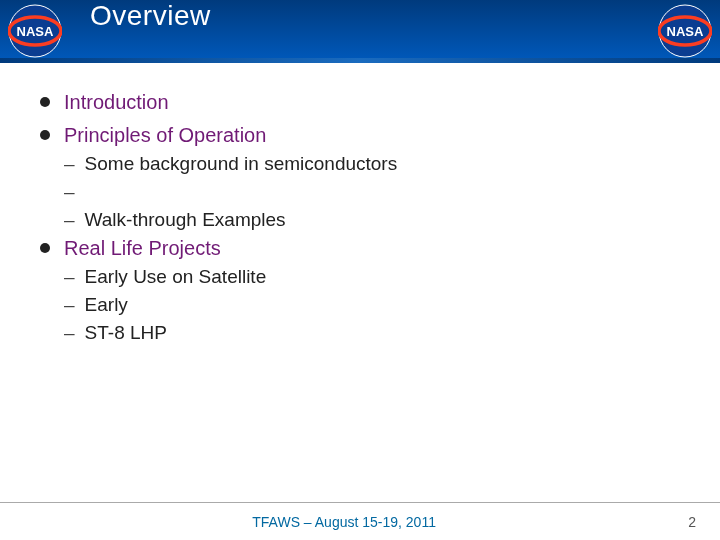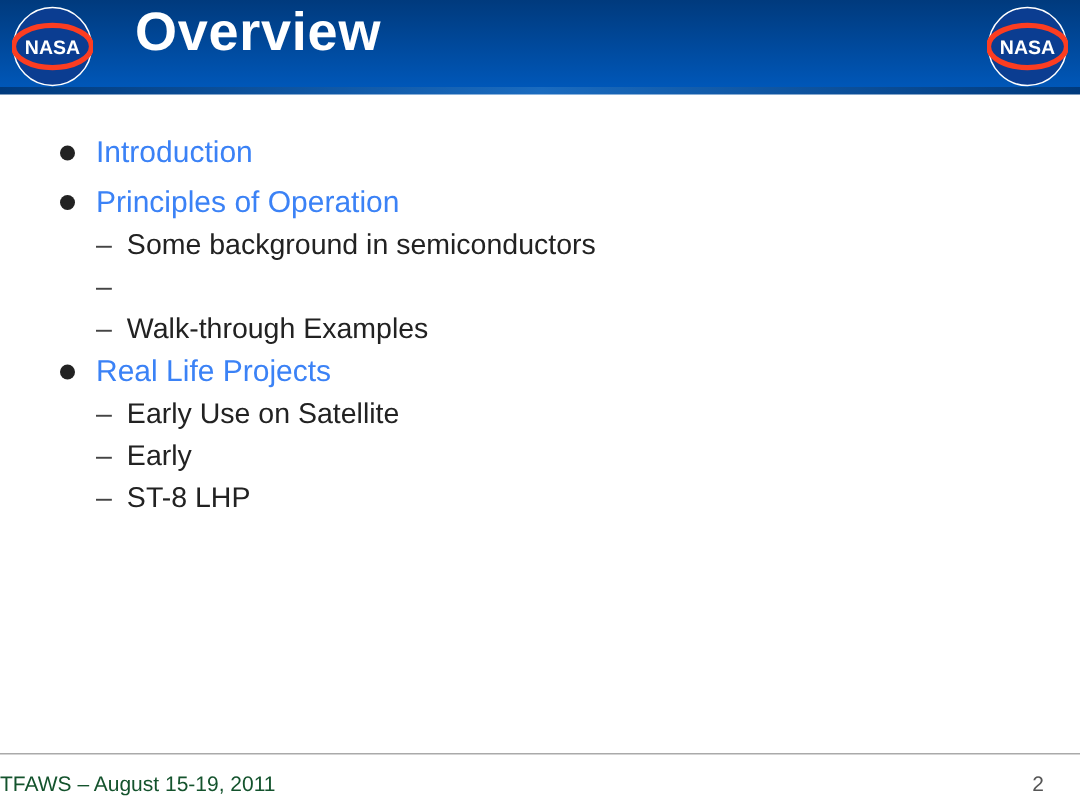--- a/index.html
+++ b/index.html
@@ -16,22 +16,22 @@
     .header {
       position: relative;
       background: linear-gradient(to bottom, #003a7d, #0057b8);
       height: 58px;
       display: flex;
       padding-left: 90px;
     }
 
     .header-title {
       color: #fff;
-      font-size: 36px;
-      font-weight: bold;
+      font-size: 28px;
+      font-weight: normal;
       letter-spacing: 0.5px;
     }
 
     
     .nasa-logo {
       position: absolute;
       right: 8px;
       top: 4px;
       width: 54px;
       height: 50px;
@@ -67,21 +67,21 @@
       list-style: none;
       margin: 0;
       padding: 0;
     }
 
     .bullet-item {
       display: flex;
       align-items: flex-start;
       margin-bottom: 10px;
       font-size: 20px;
-      color: #3b82f6;
+      color: #701a75;
     }
 
     .bullet-dot {
       display: inline-block;
       width: 10px;
       height: 10px;
       background: #222;
       border-radius: 50%;
       margin-top: 6px;
       margin-right: 14px;
@@ -115,22 +115,22 @@
       right: 0;
       height: 38px;
       border-top: 1.5px solid #aaa;
       display: flex;
       align-items: center;
       justify-content: center;
     }
 
     .footer-text {
       font-size: 14px;
-      color: #14532d;
-      text-align: left;
+      color: #0369a1;
+      text-align: center;
       flex: 1;
     }
 
     .footer-page {
       font-size: 14px;
       color: #555;
       padding-right: 24px;
     }
   </style>
 </head>

